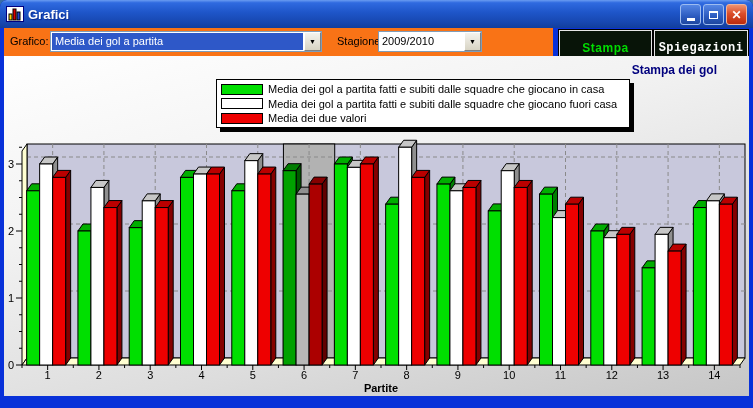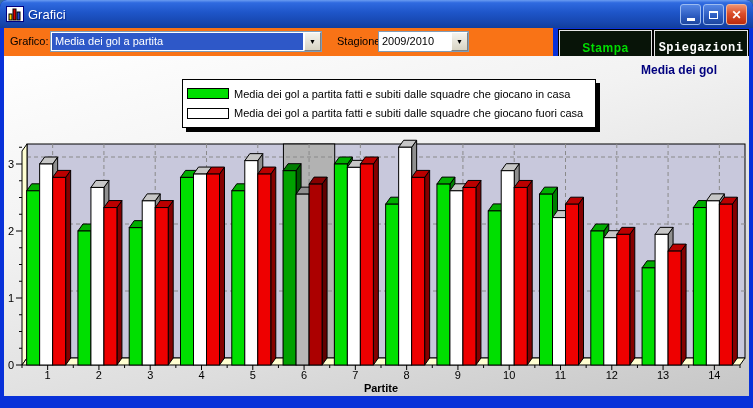--- a/index.html
+++ b/index.html
@@ -8,21 +8,21 @@
     background:#0831D9;border-radius:7px 7px 0 0;overflow:hidden;
     box-sizing:border-box;padding:0 4px;
   }
   
   .titlebar{
     position:relative;height:28px;margin:0 -4px;
     background:linear-gradient(180deg,#6A9CF1 0%,#2F6AE0 10%,#1E55C8 45%,#1747B0 80%,#123E9C 100%);
     border-radius:7px 7px 0 0;display:flex;align-items:center;
   }
   .title-icon{width:18px;height:16px;margin:0 4px 0 6px;flex:0 0 auto;}
-  .title-text{color:#fff;font-weight:normal;font-size:13px;text-shadow:1px 1px 1px #08288F;}
+  .title-text{color:#fff;font-weight:bold;font-size:13px;text-shadow:1px 1px 1px #08288F;}
   .winbtns{position:absolute;right:6px;top:4px;display:flex;gap:2px;}
   .winbtn{
     width:21px;height:21px;border-radius:3px;border:1px solid #9DBCF0;box-sizing:border-box;
     background:linear-gradient(180deg,#5586E4 0%,#2C5BBF 60%,#1E479F 100%);
     color:#fff;display:flex;align-items:center;justify-content:center;
     font-size:11px;font-weight:bold;line-height:1;
   }
   .winbtn.close{background:linear-gradient(180deg,#F0926F 0%,#DB4E2A 45%,#BB2B0C 100%);border-color:#F0B49C;font-size:12px;}
   .glyph-min{display:block;width:8px;height:3px;background:#fff;margin-top:9px;}
   .glyph-max{display:block;width:9px;height:8px;border:1px solid #fff;border-top:2px solid #fff;box-sizing:border-box;}
@@ -49,21 +49,21 @@
   }
   #btn-stampa{left:555px;width:93px;color:#00DC00;}
   #btn-spiegazioni{left:650px;width:94px;color:#FFFFFF;font-family:Liberation Mono, monospace;}
   
   .chart-panel{
     position:relative;height:340px;overflow:hidden;
     background:linear-gradient(165deg,#FFFFFF 0%,#F2F2F2 35%,#DDDDDD 70%,#C6C6C6 100%);
   }
   .chart-title{position:absolute;top:7px;right:32px;color:#00007E;font-size:12px;font-weight:bold;}
   .legend{
-    position:absolute;left:178px;top:23px;width:414px;height:49px;background:#fff;
+    position:absolute;left:212px;top:23px;width:414px;height:49px;background:#fff;
     border:1px solid #000;box-shadow:4px 4px 0 0 #000;box-sizing:border-box;
     display:flex;flex-direction:column;justify-content:space-evenly;padding:1px 4px;
   }
   .legend-row{display:flex;align-items:center;height:13px;}
   .legend-swatch{width:42px;height:11px;border:1px solid #000;box-sizing:border-box;flex:0 0 auto;}
   .legend-label{font-size:11px;color:#000;margin-left:5px;white-space:nowrap;}
   #chart-svg{position:absolute;left:0;top:0;}
 </style>
 </head>
 <body>
@@ -91,21 +91,21 @@
     </div>
   </div>
 
   <div class="toolbar">
     <span class="tb-label" style="left:6px;">Grafico:</span>
     <div class="combo" style="left:46px;width:272px;">
       <div class="combo-value selected">Media dei gol a partita</div>
       <div class="combo-arrow">▼</div>
     </div>
     <span class="tb-label" style="left:333px;">Stagione:</span>
-    <div class="combo" style="left:374px;width:91px;justify-content:flex-end;">
+    <div class="combo" style="left:374px;width:104px;justify-content:flex-end;">
       <div class="combo-value">2009/2010</div>
       <div class="combo-arrow">▼</div>
     </div>
     <div class="blue-strip"></div>
     <div class="tool-btn" id="btn-stampa">Stampa</div>
     <div class="tool-btn" id="btn-spiegazioni">Spiegazioni</div>
   </div>
 
   <div class="chart-panel">
     <svg id="chart-svg" width="745" height="340">
@@ -312,26 +312,30 @@
         <polygon points="689.3571428571429,151.54999999999998 694.3571428571429,144.54999999999998 707.3571428571429,144.54999999999998 702.3571428571429,151.54999999999998" fill="#00ae00" stroke="#000"></polygon>
         <rect x="689.3571428571429" y="151.54999999999998" width="13" height="157.45000000000002" fill="#00DF00" stroke="#000"></rect>
         <polygon points="715.3571428571429,144.85 720.3571428571429,137.85 720.3571428571429,302 715.3571428571429,309" fill="#8f8f8f" stroke="#000"></polygon>
         <polygon points="702.3571428571429,144.85 707.3571428571429,137.85 720.3571428571429,137.85 715.3571428571429,144.85" fill="#c7c7c7" stroke="#000"></polygon>
         <rect x="702.3571428571429" y="144.85" width="13" height="164.15" fill="#FFFFFF" stroke="#000"></rect>
         <polygon points="728.3571428571429,148.20000000000002 733.3571428571429,141.20000000000002 733.3571428571429,302 728.3571428571429,309" fill="#850000" stroke="#000"></polygon>
         <polygon points="715.3571428571429,148.20000000000002 720.3571428571429,141.20000000000002 733.3571428571429,141.20000000000002 728.3571428571429,148.20000000000002" fill="#ba0000" stroke="#000"></polygon>
         <rect x="715.3571428571429" y="148.20000000000002" width="13" height="160.79999999999998" fill="#EE0000" stroke="#000"></rect>
         <text x="377" y="336" text-anchor="middle" font-size="11" font-weight="bold" fill="#000" font-family="Liberation Sans, sans-serif">Partite</text>
       </svg>
-    <div class="chart-title">Media dei gol</div>
+    <div class="chart-title">Stampa dei gol</div>
     <div class="legend">
       <div class="legend-row">
         <span class="legend-swatch" style="background: rgb(0, 223, 0);"></span>
         <span class="legend-label">Media dei gol a partita fatti e subiti dalle squadre che giocano in casa</span>
       </div>
       <div class="legend-row">
         <span class="legend-swatch" style="background: rgb(255, 255, 255);"></span>
         <span class="legend-label">Media dei gol a partita fatti e subiti dalle squadre che giocano fuori casa</span>
       </div>
+      <div class="legend-row">
+        <span class="legend-swatch" style="background: rgb(238, 0, 0);"></span>
+        <span class="legend-label">Media dei due valori</span>
+      </div>
     </div>
   </div>
 
 </div>
 
 </body></html>

